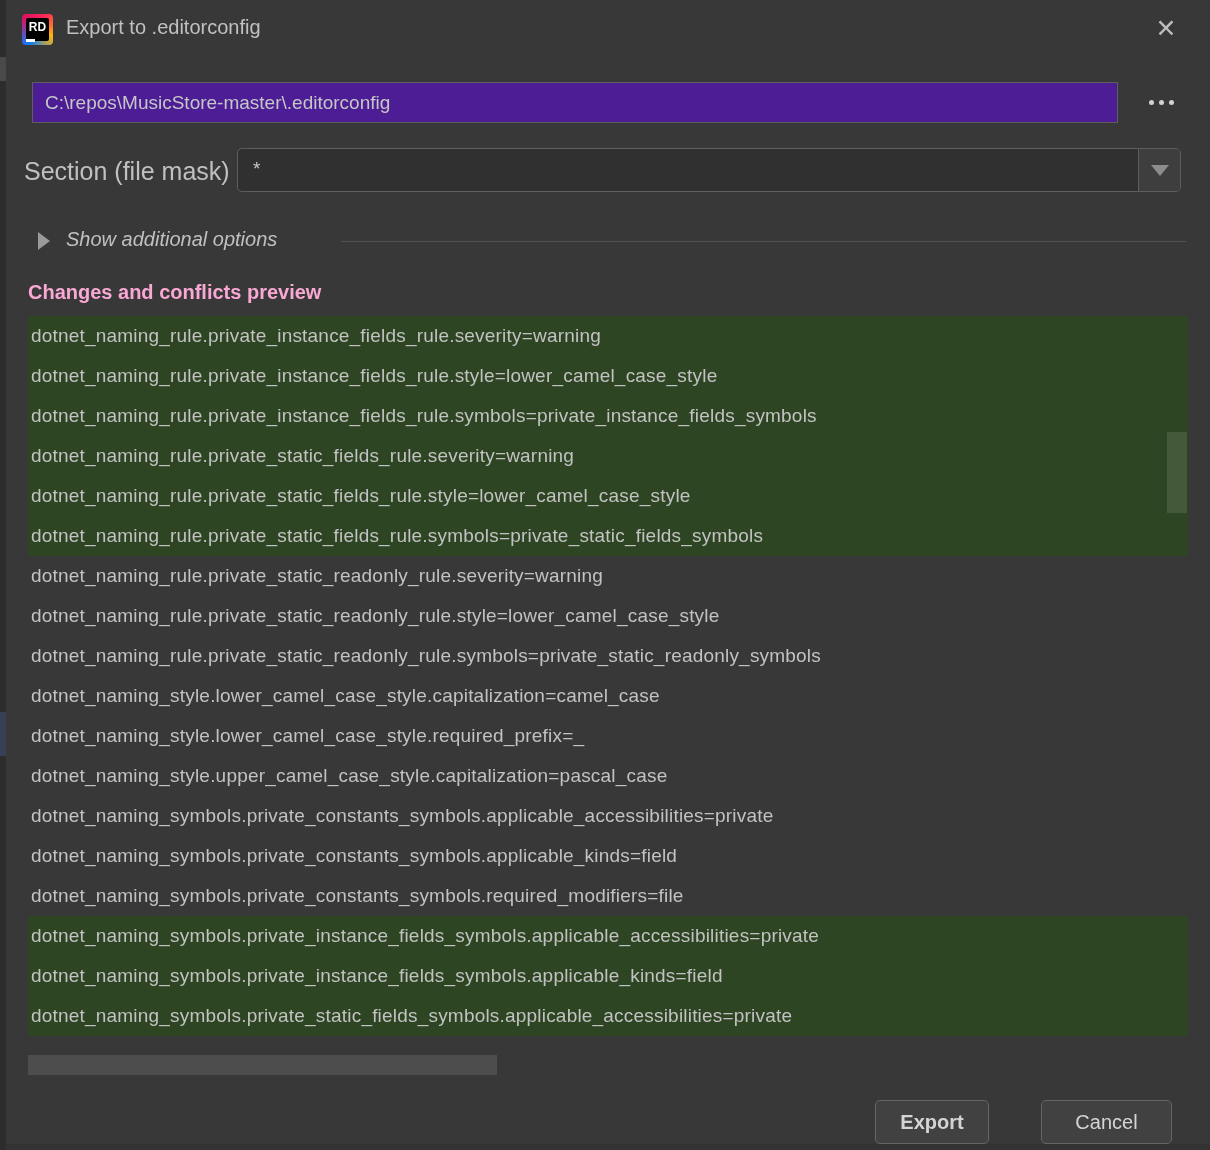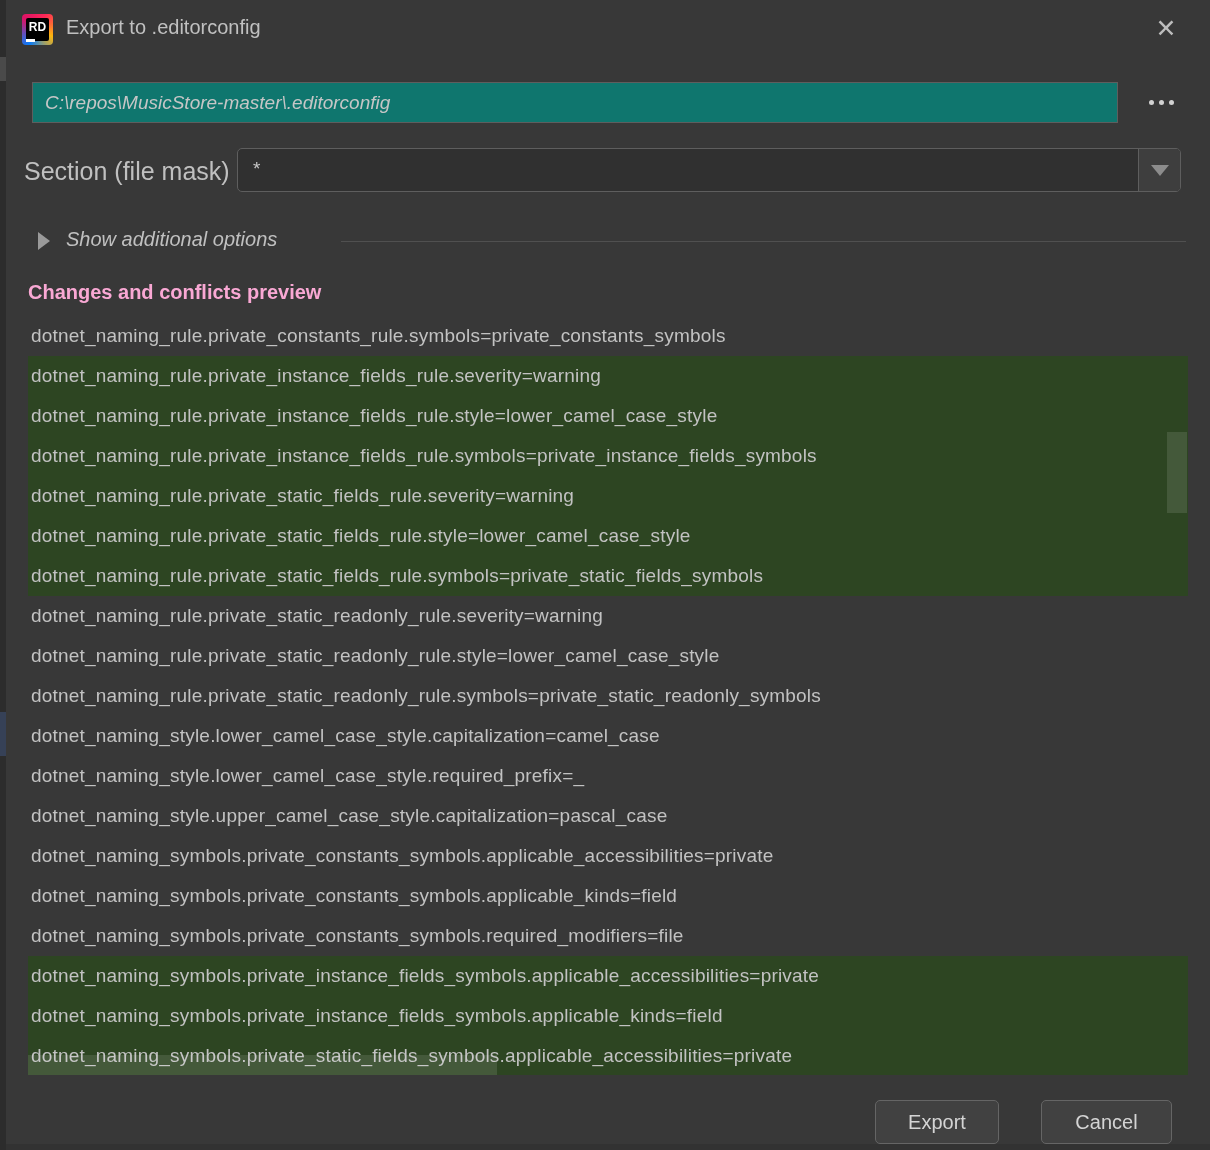--- a/index.html
+++ b/index.html
@@ -20,23 +20,23 @@
   .logo { left:22px; top:14px; width:31px; height:31px; border-radius:4px;
     background:conic-gradient(from 210deg at 50% 50%, #087cfa 0deg, #dd1265 100deg, #fe2857 180deg, #fdb60d 265deg, #087cfa 360deg); }
   .logo-inner { position:absolute; left:4px; top:4px; width:23px; height:23px; background:#000;
     border-radius:2px; color:#fff; font-size:12px; font-weight:bold; text-align:center; line-height:19px; letter-spacing:0; }
   .logo-underscore { position:absolute; left:4px; bottom:3px; width:9px; height:3px; background:#fff; }
   .dialog-title { left:66px; top:16px; font-size:20px; color:#c0c0c0; }
   .close-btn { left:1151px; top:13px; width:30px; height:30px; text-align:center; line-height:30px;
     font-size:25px; color:#bdbdbd; cursor:default; }
 
   
-  .path-input { left:32px; top:82px; width:1086px; height:41px; background:#0f766e;
+  .path-input { left:32px; top:82px; width:1086px; height:41px; background:#4c1d95;
     border:1px solid #5e5e5e; display:flex; align-items:center; padding:0 12px;
-    font-size:19px; color:#c6c6c6; white-space:nowrap; overflow:hidden;font-style:italic; }
+    font-size:19px; color:#c6c6c6; white-space:nowrap; overflow:hidden; }
   .browse-btn { left:1144px; top:90px; width:34px; height:24px; display:flex; gap:5px;
     align-items:center; justify-content:center; }
   .browse-btn i { width:5px; height:5px; border-radius:50%; background:#d2d2d2; }
 
   
   .section-label { left:24px; top:157px; font-size:25px; color:#c0c0c0; }
   .combo { left:237px; top:148px; width:944px; height:44px; background:#303030;
     border:1px solid #5e5e5e; border-radius:5px; }
   .combo-value { position:absolute; left:15px; top:9px; font-size:19px; color:#c6c6c6; }
   .combo-arrow-btn { position:absolute; right:0; top:0; width:42px; height:100%;
@@ -58,21 +58,21 @@
     font-size:19px; letter-spacing:0.2px; color:#c2c2c2; white-space:nowrap; }
   .row.highlighted { background:var(--hl, #2d4522); }
   .v-thumb { position:absolute; left:1139px; top:116px; width:20px; height:81px;
     background:rgba(255,255,255,0.11); z-index:2; }
   .h-thumb { position:absolute; left:0px; top:739px; width:469px; height:20px;
     background:rgba(255,255,255,0.11); z-index:2; }
 
   
   .btn { top:1100px; height:44px; background:#414141; border:1px solid #656565; border-radius:5px;
     display:flex; align-items:center; justify-content:center; font-size:20px; color:#d4d4d4; }
-  .export-btn { left:875px; width:124px; }
+  .export-btn { left:875px; width:114px;font-weight:bold; }
   .cancel-btn { left:1041px; width:131px; }
   .bottom-strip { left:6px; bottom:0; width:1204px; height:6px; background:rgba(0,0,0,0.10); }
 </style>
 </head>
 <body>
 
 <div class="abs left-edge"></div>
 <div class="abs left-seg-light"></div>
 <div class="abs left-seg-blue"></div>
 
@@ -99,21 +99,20 @@
 </div>
 
 <div class="abs expander-arrow"></div>
 <div class="abs expander-label">Show additional options</div>
 <div class="abs expander-line"></div>
 
 <div class="abs preview-label">Changes and conflicts preview</div>
 <div class="abs preview-list">
   <div class="v-thumb"></div>
   <div class="h-thumb"></div>
-<div class="row">dotnet_naming_rule.private_constants_rule.symbols=private_constants_symbols</div>
     <div class="row highlighted">dotnet_naming_rule.private_instance_fields_rule.severity=warning</div>
     <div class="row highlighted">dotnet_naming_rule.private_instance_fields_rule.style=lower_camel_case_style</div>
     <div class="row highlighted">dotnet_naming_rule.private_instance_fields_rule.symbols=private_instance_fields_symbols</div>
     <div class="row highlighted">dotnet_naming_rule.private_static_fields_rule.severity=warning</div>
     <div class="row highlighted">dotnet_naming_rule.private_static_fields_rule.style=lower_camel_case_style</div>
     <div class="row highlighted">dotnet_naming_rule.private_static_fields_rule.symbols=private_static_fields_symbols</div>
     <div class="row">dotnet_naming_rule.private_static_readonly_rule.severity=warning</div>
     <div class="row">dotnet_naming_rule.private_static_readonly_rule.style=lower_camel_case_style</div>
     <div class="row">dotnet_naming_rule.private_static_readonly_rule.symbols=private_static_readonly_symbols</div>
     <div class="row">dotnet_naming_style.lower_camel_case_style.capitalization=camel_case</div>

